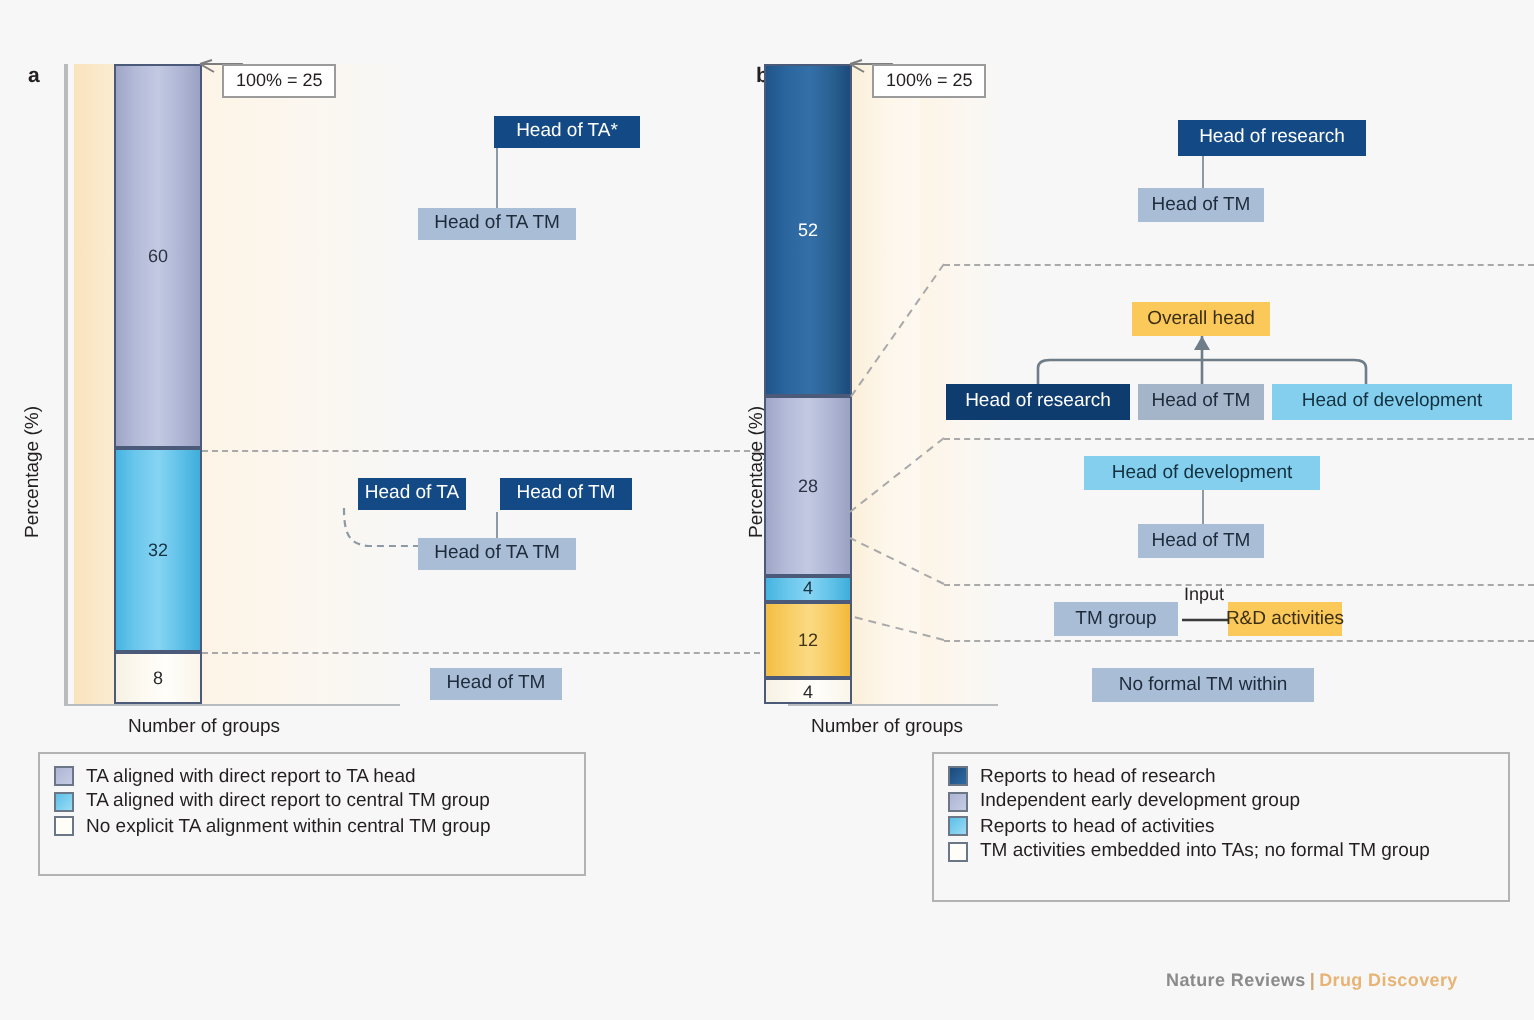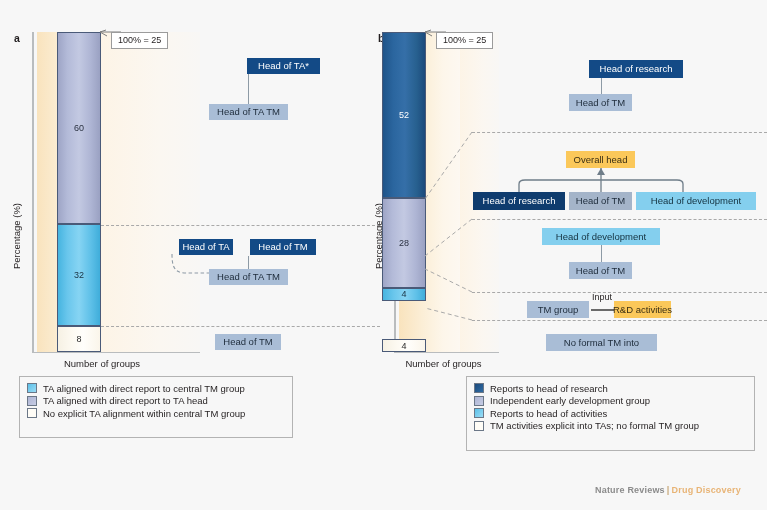--- a/index.html
+++ b/index.html
@@ -154,21 +154,21 @@
   .sw-navy{background:linear-gradient(135deg,#1c4a7c,#2e6ba3);}
   .sw-amber{background:linear-gradient(135deg,#f2b939,#fbdc88);}
 
   
   .footer{
     position:absolute;
     font-size:9px;font-weight:bold;
     letter-spacing:.2px;
     white-space:nowrap;
   }
-  .footer .nr{color:#8b8b8b;margin-left:12px;}
+  .footer .nr{color:#8b8b8b;}
   .footer .sep{color:#c9a97a;margin:0 2px;}
   .footer .dd{color:#e8b476;}
 </style>
 </head>
 <body>
 
 <div class="figure">
 
   <div class="panel" style="left:0;width:380px;">
 
@@ -225,26 +225,26 @@
     <div class="obox steel" style="left:209px;top:269px;width:79px;height:16px;">
       <span>Head of TA TM</span>
     </div>
 
     <div class="obox steel" style="left:215px;top:334px;width:66px;height:16px;">
       <span>Head of TM</span>
     </div>
 
     <div class="legend" style="left:19px;top:376px;width:274px;height:62px;">
       <div class="legend-row">
+        <span class="swatch sw-periwinkle"></span>
+        <span>TA aligned with direct report to TA head</span>
+      </div>
+      <div class="legend-row">
         <span class="swatch sw-cyan"></span>
         <span>TA aligned with direct report to central TM group</span>
-      </div>
-      <div class="legend-row">
-        <span class="swatch sw-periwinkle"></span>
-        <span>TA aligned with direct report to TA head</span>
       </div>
       <div class="legend-row">
         <span class="swatch sw-white"></span>
         <span>No explicit TA alignment within central TM group</span>
       </div>
     </div>
   </div>
 
   <div class="panel" style="left:0;width:767px;">
 
@@ -261,20 +261,23 @@
 
     <div class="bar" style="left:382px;top:32px;width:44px;height:320px;">
       <div class="seg seg-b-1" style="top:0px;height:166.4px;">
         <span>52</span>
       </div>
       <div class="seg seg-b-2" style="top:166.4px;height:89.6px;">
         <span>28</span>
       </div>
       <div class="seg seg-b-3" style="top:256px;height:12.8px;">
         <span>4</span>
+      </div>
+      <div class="seg seg-b-4" style="top:268.8px;height:38.4px;">
+        <span>12</span>
       </div>
       <div class="seg seg-b-5" style="top:307.2px;height:12.8px;">
         <span>4</span>
       </div>
     </div>
 
     <svg class="leader" style="left:424px;top:30px;width:34px;height:16px;overflow:visible">
       <path d="M1,2 L22,2 L30,11 L34,11" fill="none" stroke="#7d7d7d" stroke-width="1"></path>
       <path d="M1,2 L8,6 M1,2 L7,0" fill="none" stroke="#7d7d7d" stroke-width="1"></path>
     </svg>
@@ -334,39 +337,39 @@
     <div style="position:absolute;left:592px;top:292px;font-size:9px;color:#231f20;white-space:nowrap;">Input</div>
     <svg class="leader" style="left:591px;top:304px;width:52px;height:12px;overflow:visible">
       <path d="M0,6 L40,6" fill="none" stroke="#3b3b3b" stroke-width="1.3"></path>
       <path d="M40,2.2 L47,6 L40,9.8 Z" fill="#3b3b3b"></path>
     </svg>
     <div class="obox amber" style="left:614px;top:301px;width:57px;height:17px;">
       <span>R&amp;D activities</span>
     </div>
 
     <div class="obox steel" style="left:546px;top:334px;width:111px;height:17px;">
-      <span>No formal TM into</span>
+      <span>No formal TM within</span>
     </div>
 
     <div class="legend" style="left:466px;top:376px;width:289px;height:75px;">
       <div class="legend-row">
         <span class="swatch sw-navy"></span>
         <span>Reports to head of research</span>
       </div>
       <div class="legend-row">
         <span class="swatch sw-periwinkle"></span>
         <span>Independent early development group</span>
       </div>
       <div class="legend-row">
         <span class="swatch sw-cyan"></span>
         <span>Reports to head of activities</span>
       </div>
       <div class="legend-row">
         <span class="swatch sw-white"></span>
-        <span>TM activities explicit into TAs; no formal TM group</span>
+        <span>TM activities embedded into TAs; no formal TM group</span>
       </div>
     </div>
   </div>
 
   <div class="footer" style="left:583px;top:485px;">
     <span class="nr">Nature Reviews</span><span class="sep">|</span><span class="dd">Drug Discovery</span>
   </div>
 
 </div>
 

